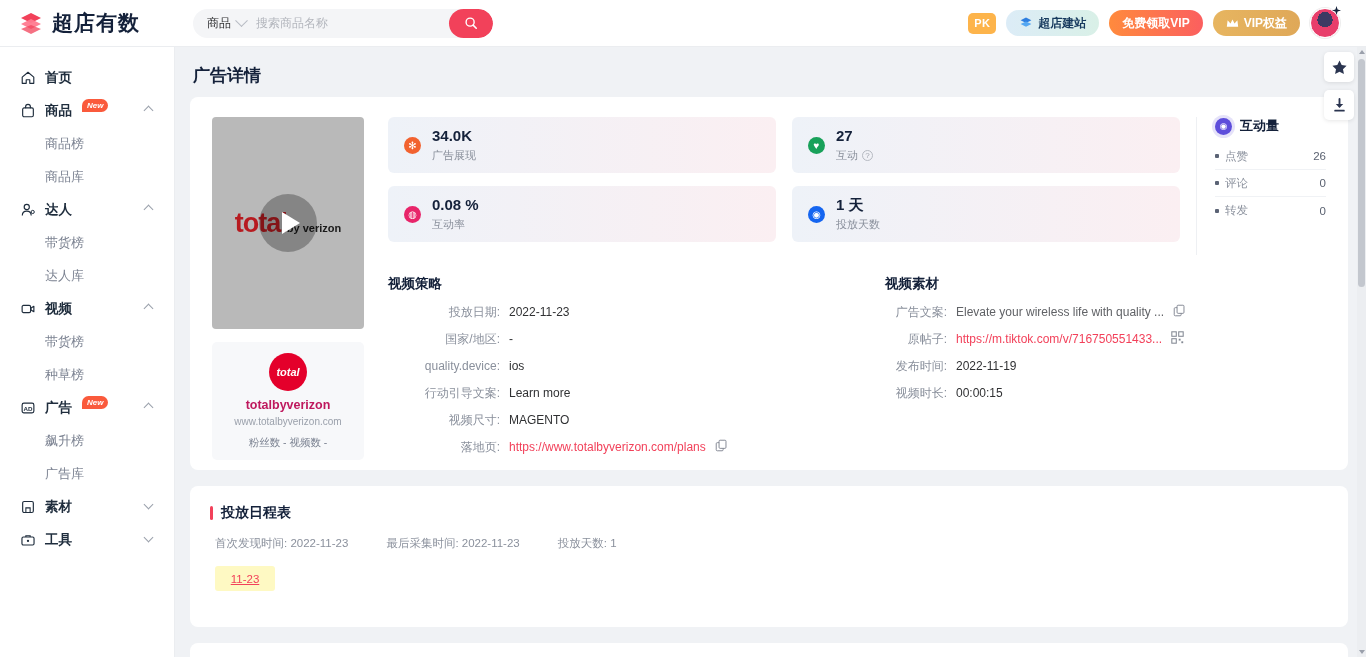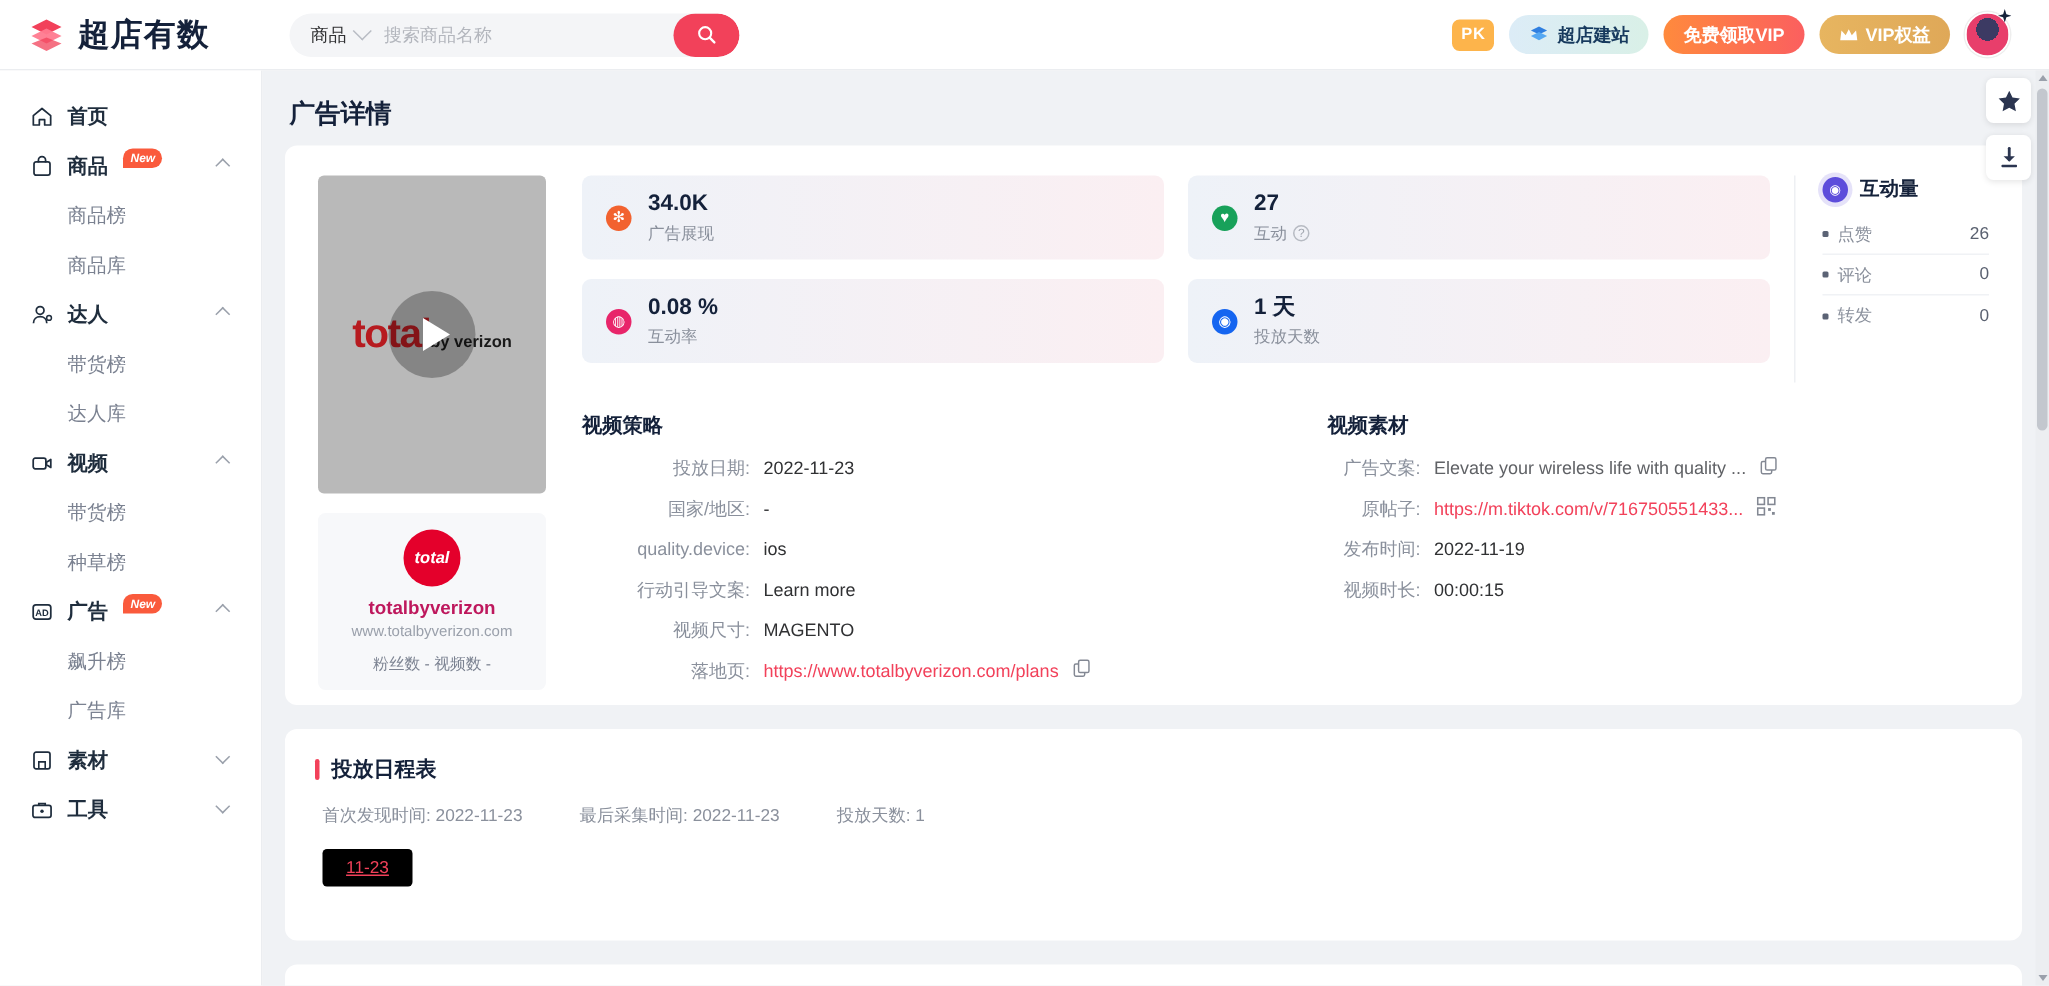--- a/index.html
+++ b/index.html
@@ -207,21 +207,21 @@
 
   
   .sec-card { padding: 18px 22px 20px 20px; }
   .bar-title { display: flex; align-items: center; font-size: 14px; font-weight: bold; color: #14213a; }
   .bar-title:before {
     content: ""; width: 3px; height: 14px; background: #f2415a; border-radius: 2px; margin-right: 8px;
   }
   .meta-row { display: flex; gap: 38px; margin: 14px 0 0 5px; font-size: 11.5px; color: #8a909c; }
   .day-chip {
     display: inline-flex; align-items: center; justify-content: center;
-    width: 60px; height: 25px; background: #000000; color: #f2415a;
+    width: 60px; height: 25px; background: #fef9c3; color: #f2415a;
     font-size: 11.5px; border-radius: 3px; margin: 15px 0 16px 5px; cursor: pointer; text-decoration: underline;
   }
 
   
   .eff-head { display: flex; align-items: center; }
   .eff-right { margin-left: auto; display: flex; align-items: center; gap: 12px; }
   .seg { display: flex; background: #f4f5f7; border-radius: 4px; overflow: hidden; }
   .seg-item {
     padding: 0 14px; height: 27px; line-height: 27px; font-size: 12px;
     color: #5a6170; cursor: pointer;

